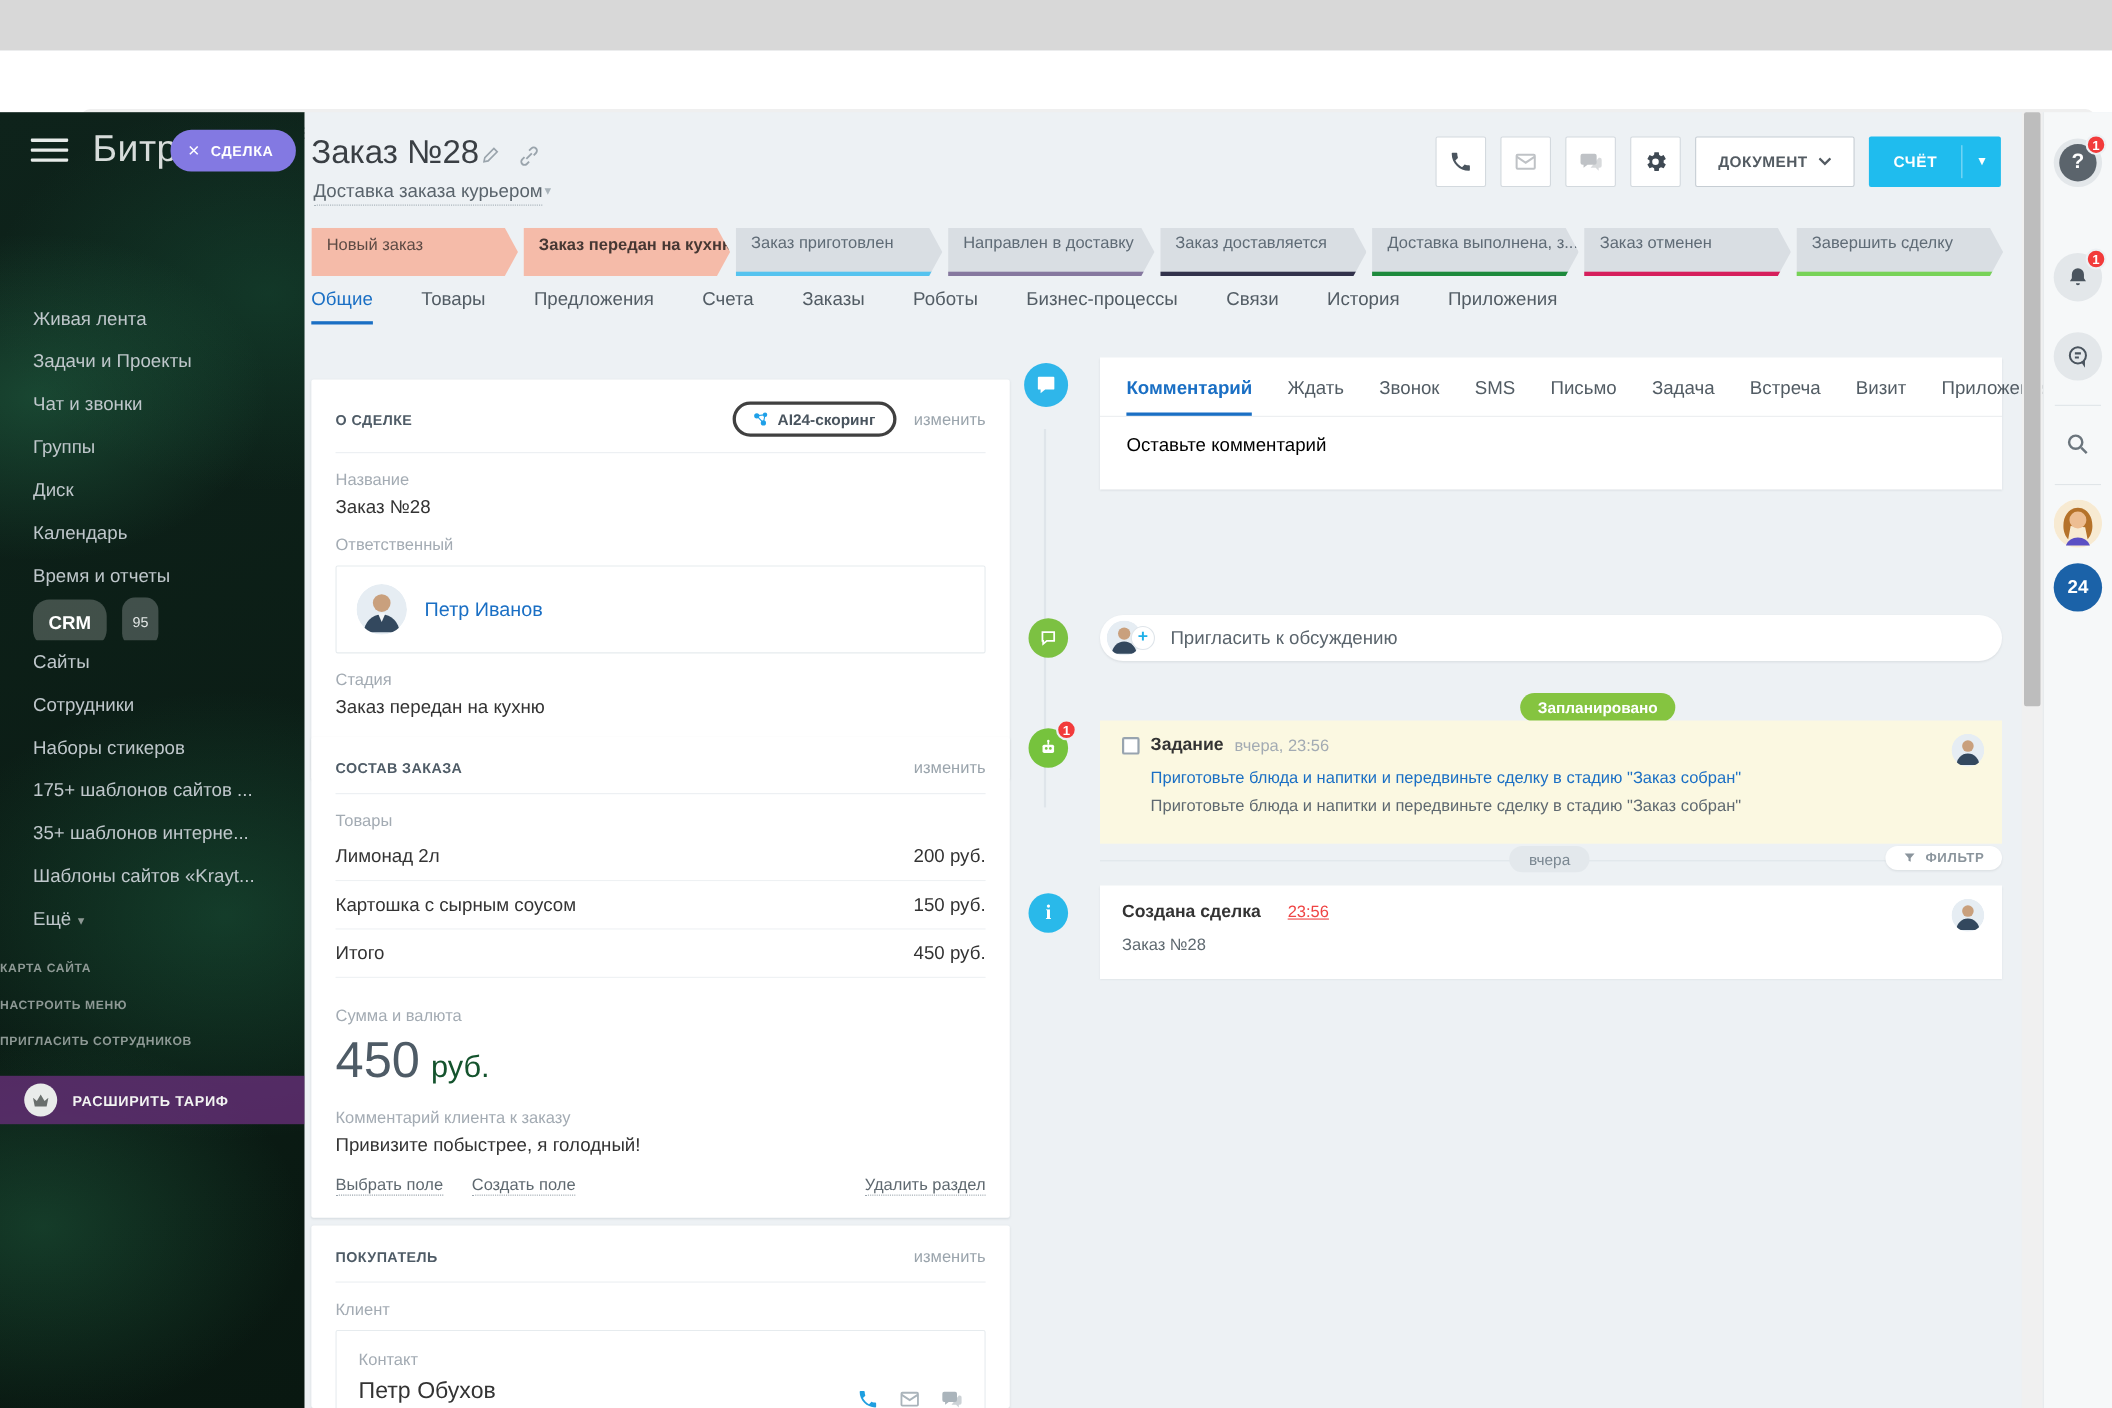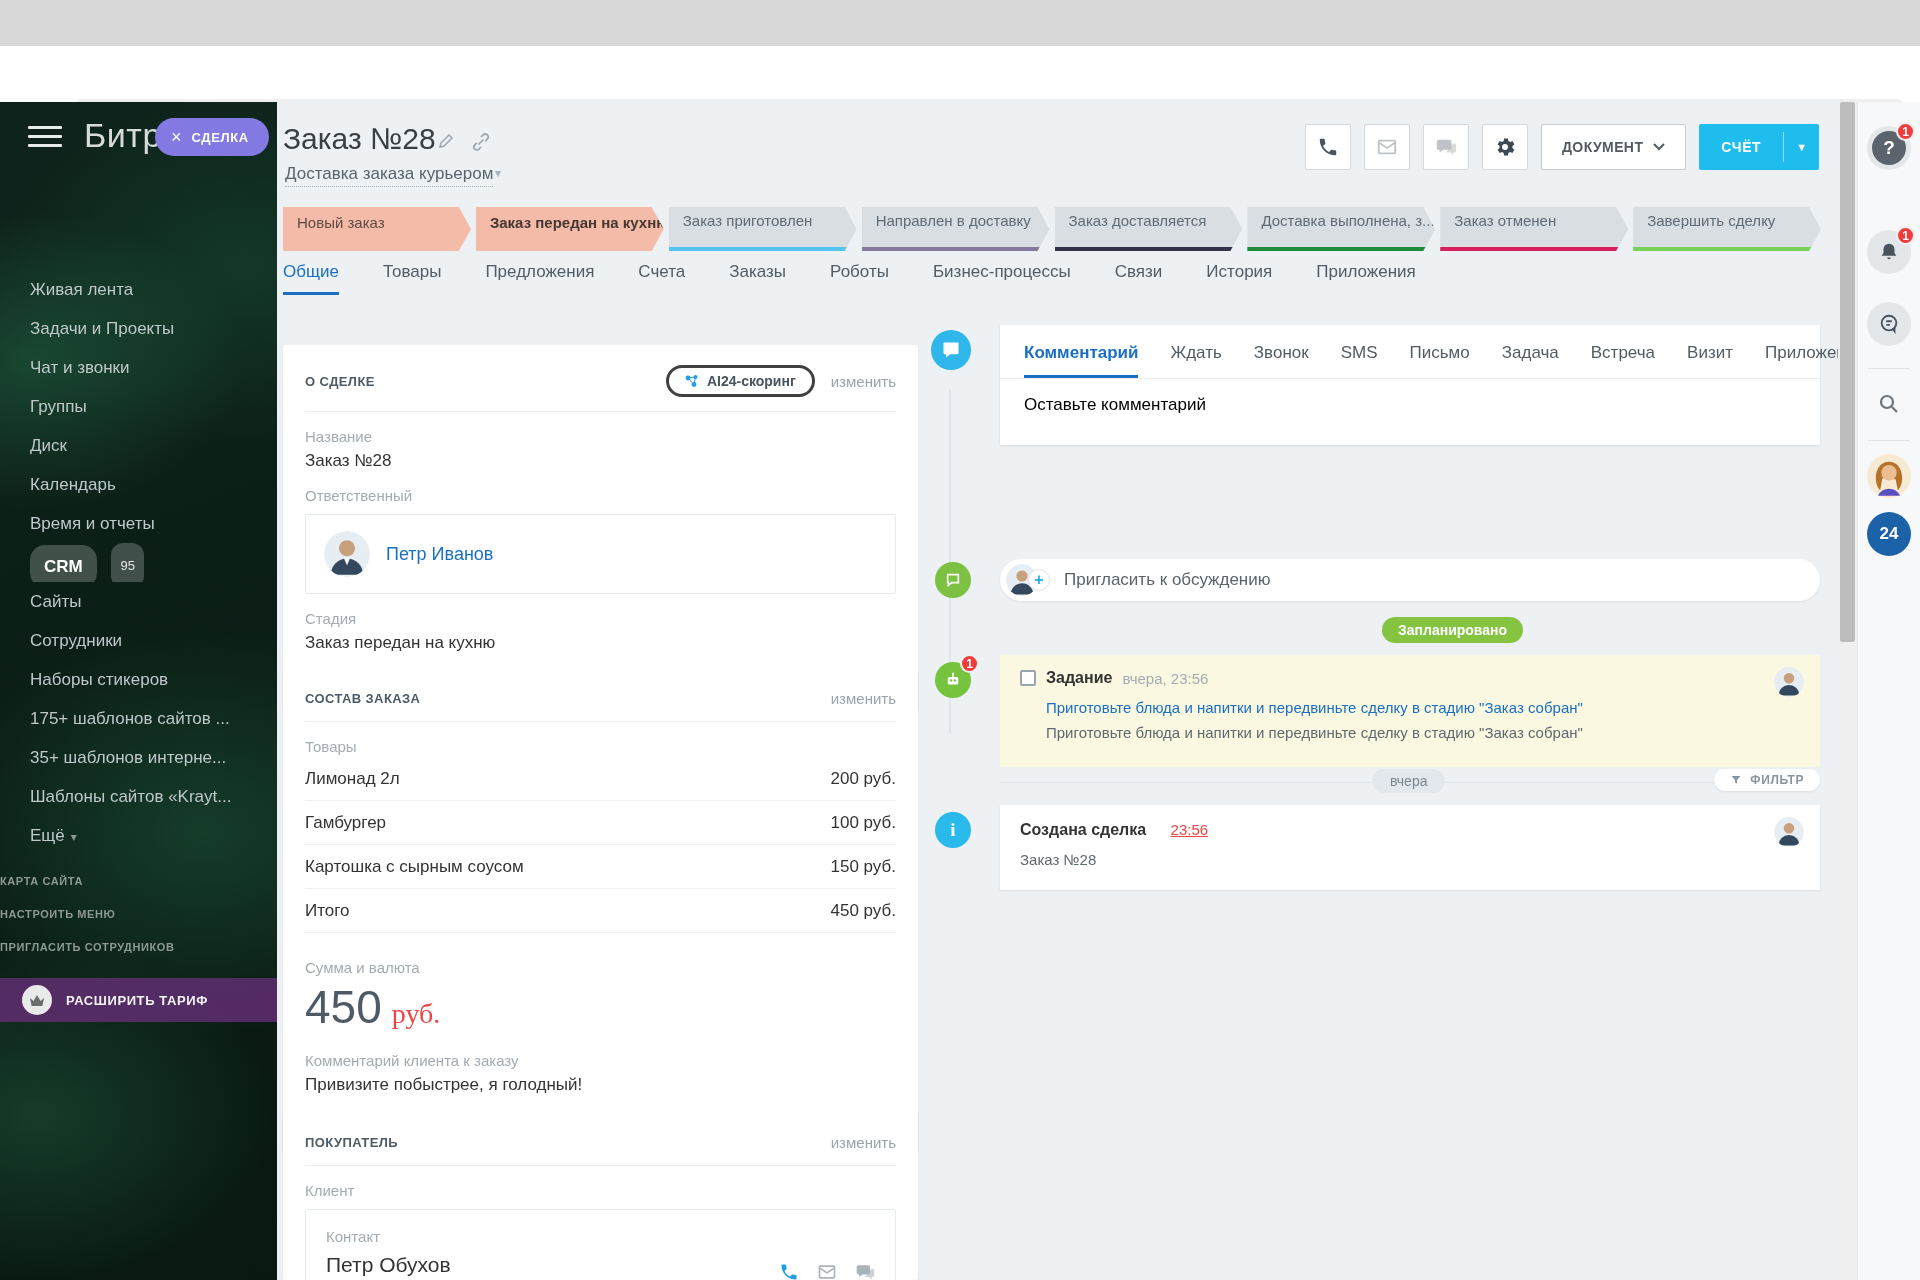--- a/index.html
+++ b/index.html
@@ -85,38 +85,38 @@
   .link-blue { color:#1a6fc4; cursor:pointer; }
   .card-foot { display:flex; padding:18px 22px 20px; font-size:15px; color:#5f6970; }
   .dotted { border-bottom:1px dotted #9aa4ac; cursor:pointer; }
   .foot-gap { margin-right:26px; }
   .foot-right { margin-left:auto; }
   .prod-row { display:flex; margin:0 22px; padding:12px 0 11px; border-bottom:1px solid #eef1f3; font-size:17px; color:#333; }
   .prod-row:last-of-type { border-bottom:none; }
   .prod-price { margin-left:auto; }
   .sum-big { margin:4px 22px 0; color:#4e5b66; }
   .sum-big .n { font-size:46px; }
-  .sum-big .c { font-size:28px; color:#ef4444; margin-left:10px;font-family:Liberation Serif, serif; }
+  .sum-big .c { font-size:28px; color:#14532d; margin-left:10px; }
   .client-box { border:1px solid #e6ebee; border-radius:2px; margin:10px 22px 0; padding:18px 20px 26px; position:relative; }
   .contact-icons { position:absolute; right:20px; top:52px; display:flex; gap:18px; }
 
   
   .tl-rail { position:absolute; left:672px; top:288px; width:2px; height:344px; background:#dfe5ea; }
   .tl-icon { position:absolute; border-radius:50%; display:flex; align-items:center; justify-content:center; color:#fff; }
   .badge-red { position:absolute; background:#f23b3b; color:#fff; font-size:12px; font-weight:bold; min-width:19px; height:19px; border-radius:10px; display:flex; align-items:center; justify-content:center; border:2px solid #edf1f4; }
   .composer { position:absolute; left:723px; top:223px; width:820px; background:#fff; box-shadow:0 1px 2px rgba(60,70,80,.12); }
   .tl-tabs { display:flex; gap:32px; padding:18px 24px 0; }
   .tl-tab { font-size:17px; color:#525c64; padding-bottom:12px; cursor:pointer; }
   .tl-tab.active { color:#1a6fc4; border-bottom:3px solid #1a6fc4; font-weight:bold; }
   .tl-tabs-div { height:1px; background:#ebeef0; }
   .composer-input { padding:16px 24px 30px; font-size:17px; color:#000000; cursor:text; }
   .invite-pill { position:absolute; left:723px; top:457px; width:820px; height:42px; background:#fff; border-radius:21px; box-shadow:0 1px 2px rgba(60,70,80,.10); display:flex; align-items:center; padding:0 10px 0 6px; cursor:pointer; }
   .invite-label { font-size:17px; color:#5a646c; margin-left:14px; }
   .plus-bubble { width:22px; height:22px; border-radius:50%; background:#fff; border:1px solid #dfe5ea; color:#1fb0e8; font-size:16px; font-weight:bold; display:flex; align-items:center; justify-content:center; margin-left:-10px; z-index:2; }
-  .planned-pill { position:absolute; left:1105px; top:515px; background:#85c440; color:#fff; font-size:14px; font-weight:bold; border-radius:13px; padding:5px 16px; }
+  .planned-pill { position:absolute; left:1105px; top:528px; background:#85c440; color:#fff; font-size:14px; font-weight:bold; border-radius:13px; padding:5px 16px; }
   .task-card { position:absolute; left:723px; top:553px; width:820px; background:#fbf8e1; padding:14px 20px 26px; }
   .task-head { display:flex; align-items:center; gap:10px; }
   .checkbox { width:16px; height:16px; border:2px solid #98a4af; border-radius:2px; background:#fff; cursor:pointer; }
   .task-title { font-size:16px; font-weight:bold; color:#333; }
   .task-time { font-size:15px; color:#a3abb3; }
   .task-link { font-size:15px; color:#1a6fc4; margin:12px 0 0 26px; cursor:pointer; }
   .task-desc { font-size:15px; color:#5f6970; margin:8px 0 0 26px; }
   .day-row { position:absolute; left:723px; top:667px; width:820px; height:26px; }
   .day-line { position:absolute; left:0; top:13px; width:100%; height:1px; background:#dfe5ea; }
   .day-pill { position:absolute; left:372px; top:0; background:#e3e8ec; color:#7a8791; font-size:14px; border-radius:13px; padding:4px 18px; }
@@ -322,24 +322,20 @@
         <div class="card-title">СОСТАВ ЗАКАЗА</div>
         <span class="edit-link">изменить</span>
       </div>
       <div class="card-div"></div>
       <div class="f-label" style="margin-bottom:2px;">Товары</div>
       <div class="prod-row">
         <span>Лимонад 2л</span>
         <span class="prod-price">200 руб.</span>
       </div>
       <div class="prod-row">
-        <span>Гамбургер</span>
-        <span class="prod-price">100 руб.</span>
-      </div>
-      <div class="prod-row">
         <span>Картошка с сырным соусом</span>
         <span class="prod-price">150 руб.</span>
       </div>
       <div class="prod-row">
         <span>Итого</span>
         <span class="prod-price">450 руб.</span>
       </div>
       <div class="f-label" style="margin-top:26px;">Сумма и валюта</div>
       <div class="sum-big">
         <span class="n">450</span><span class="c">руб.</span>

